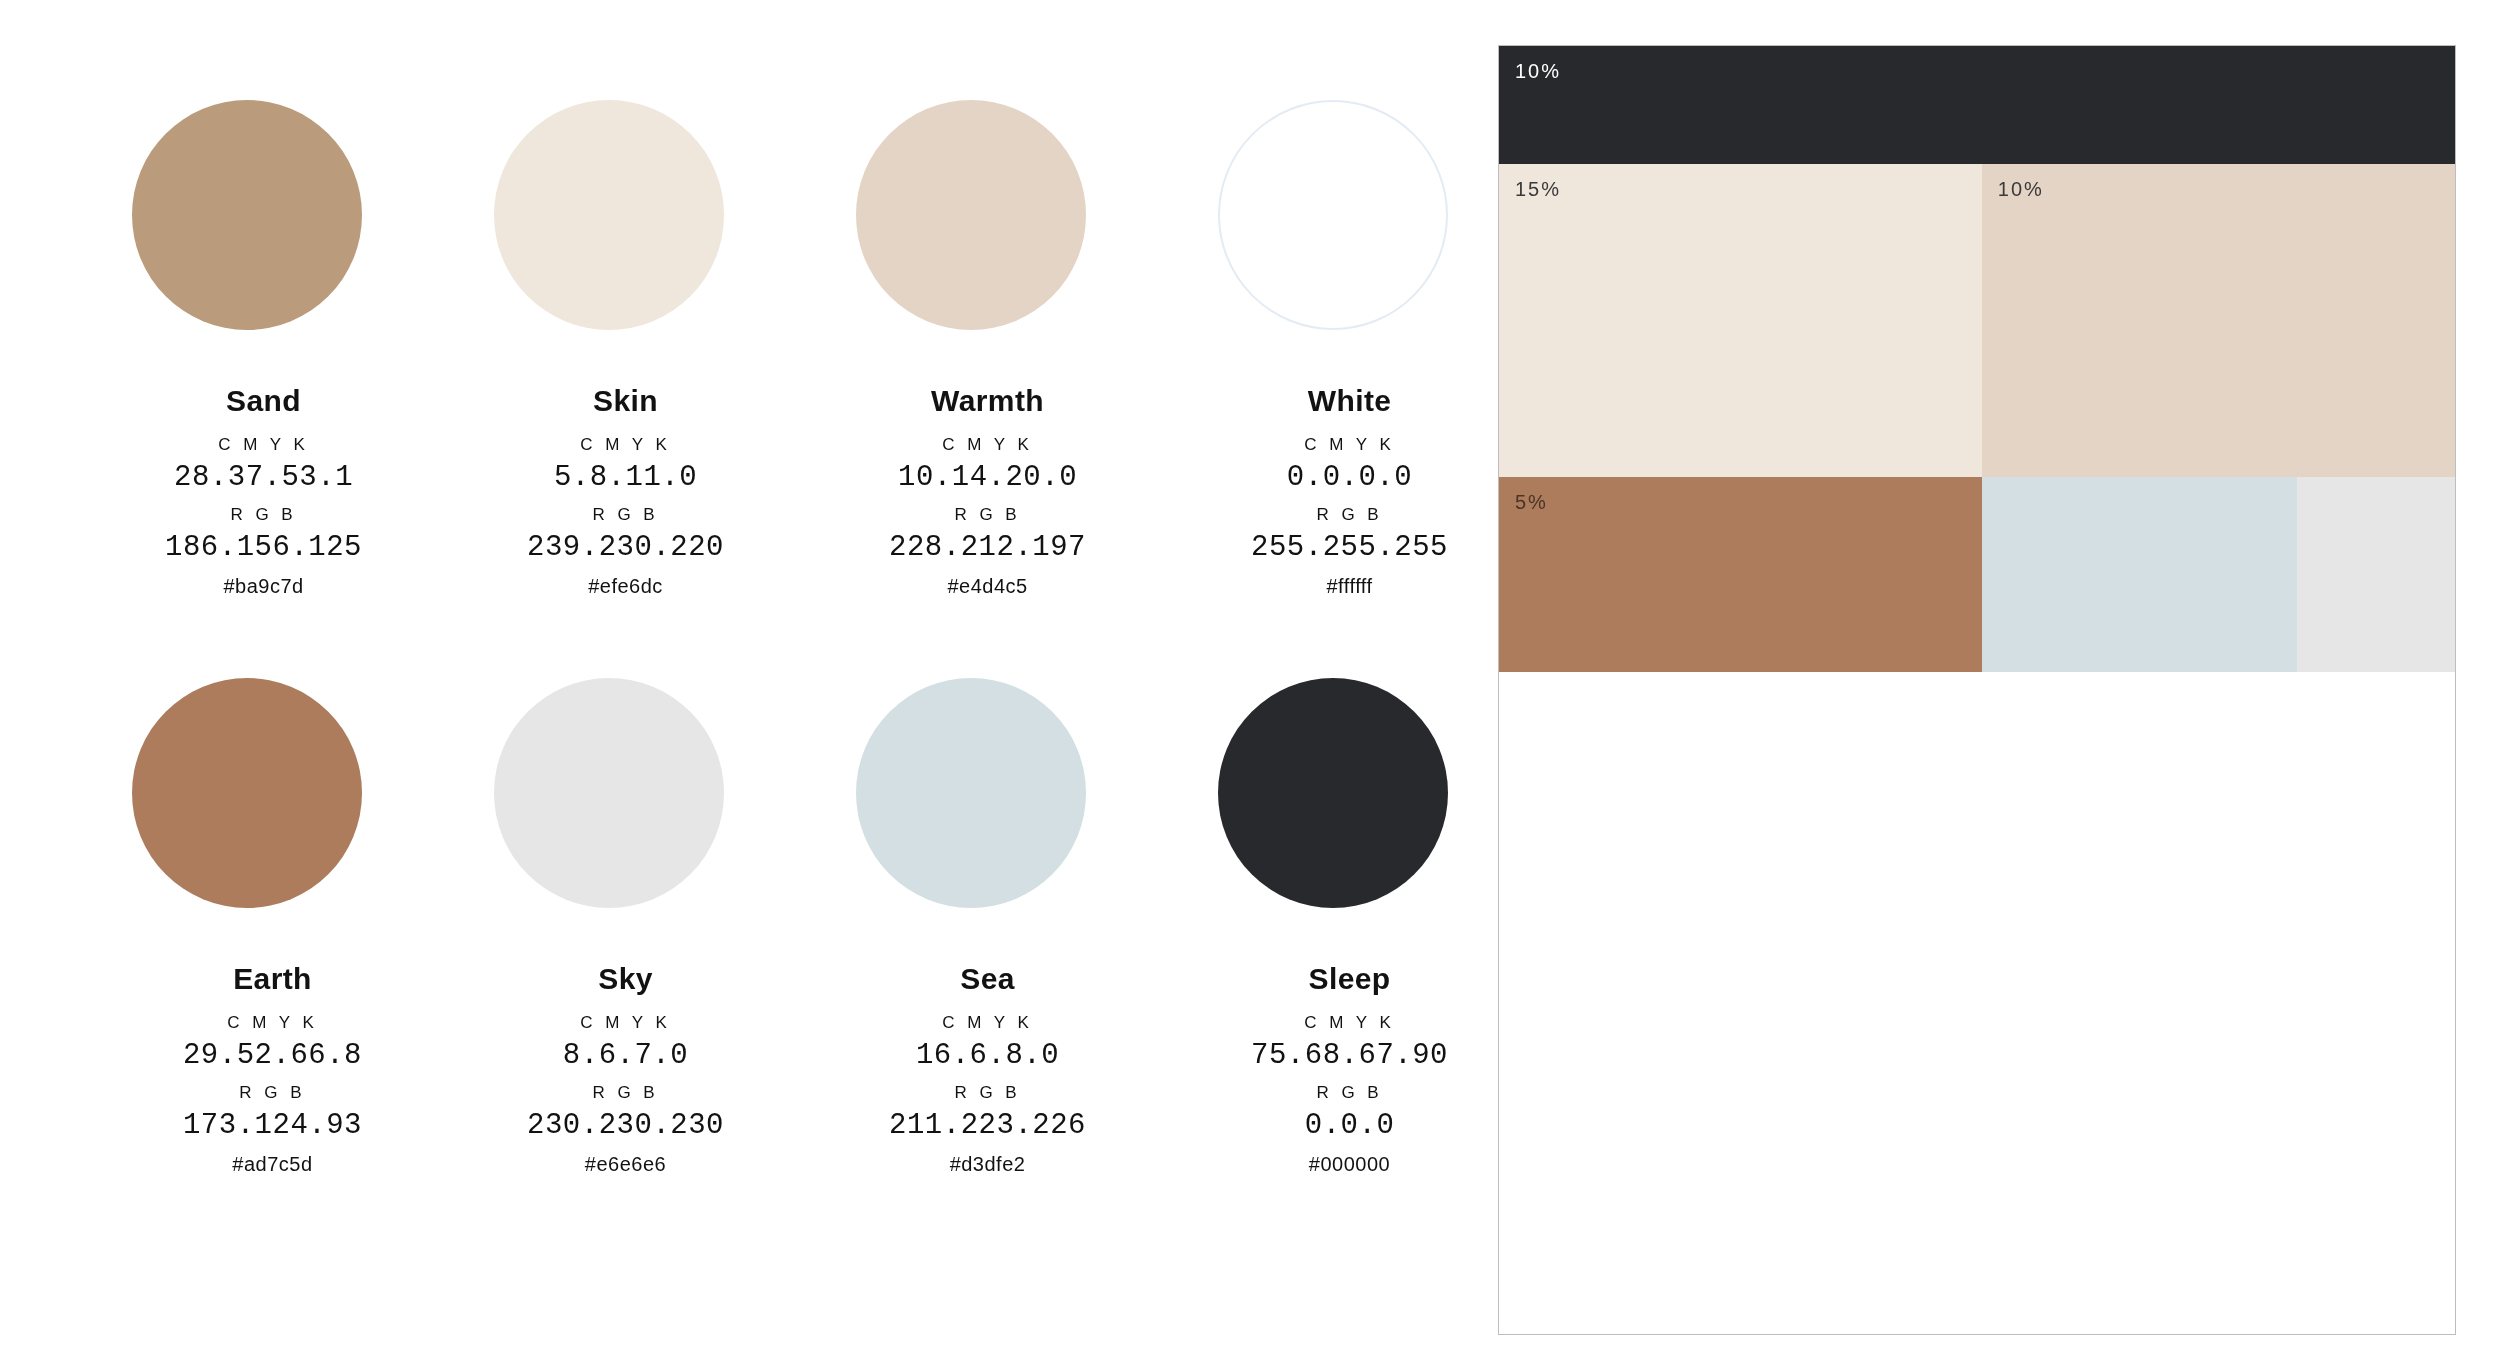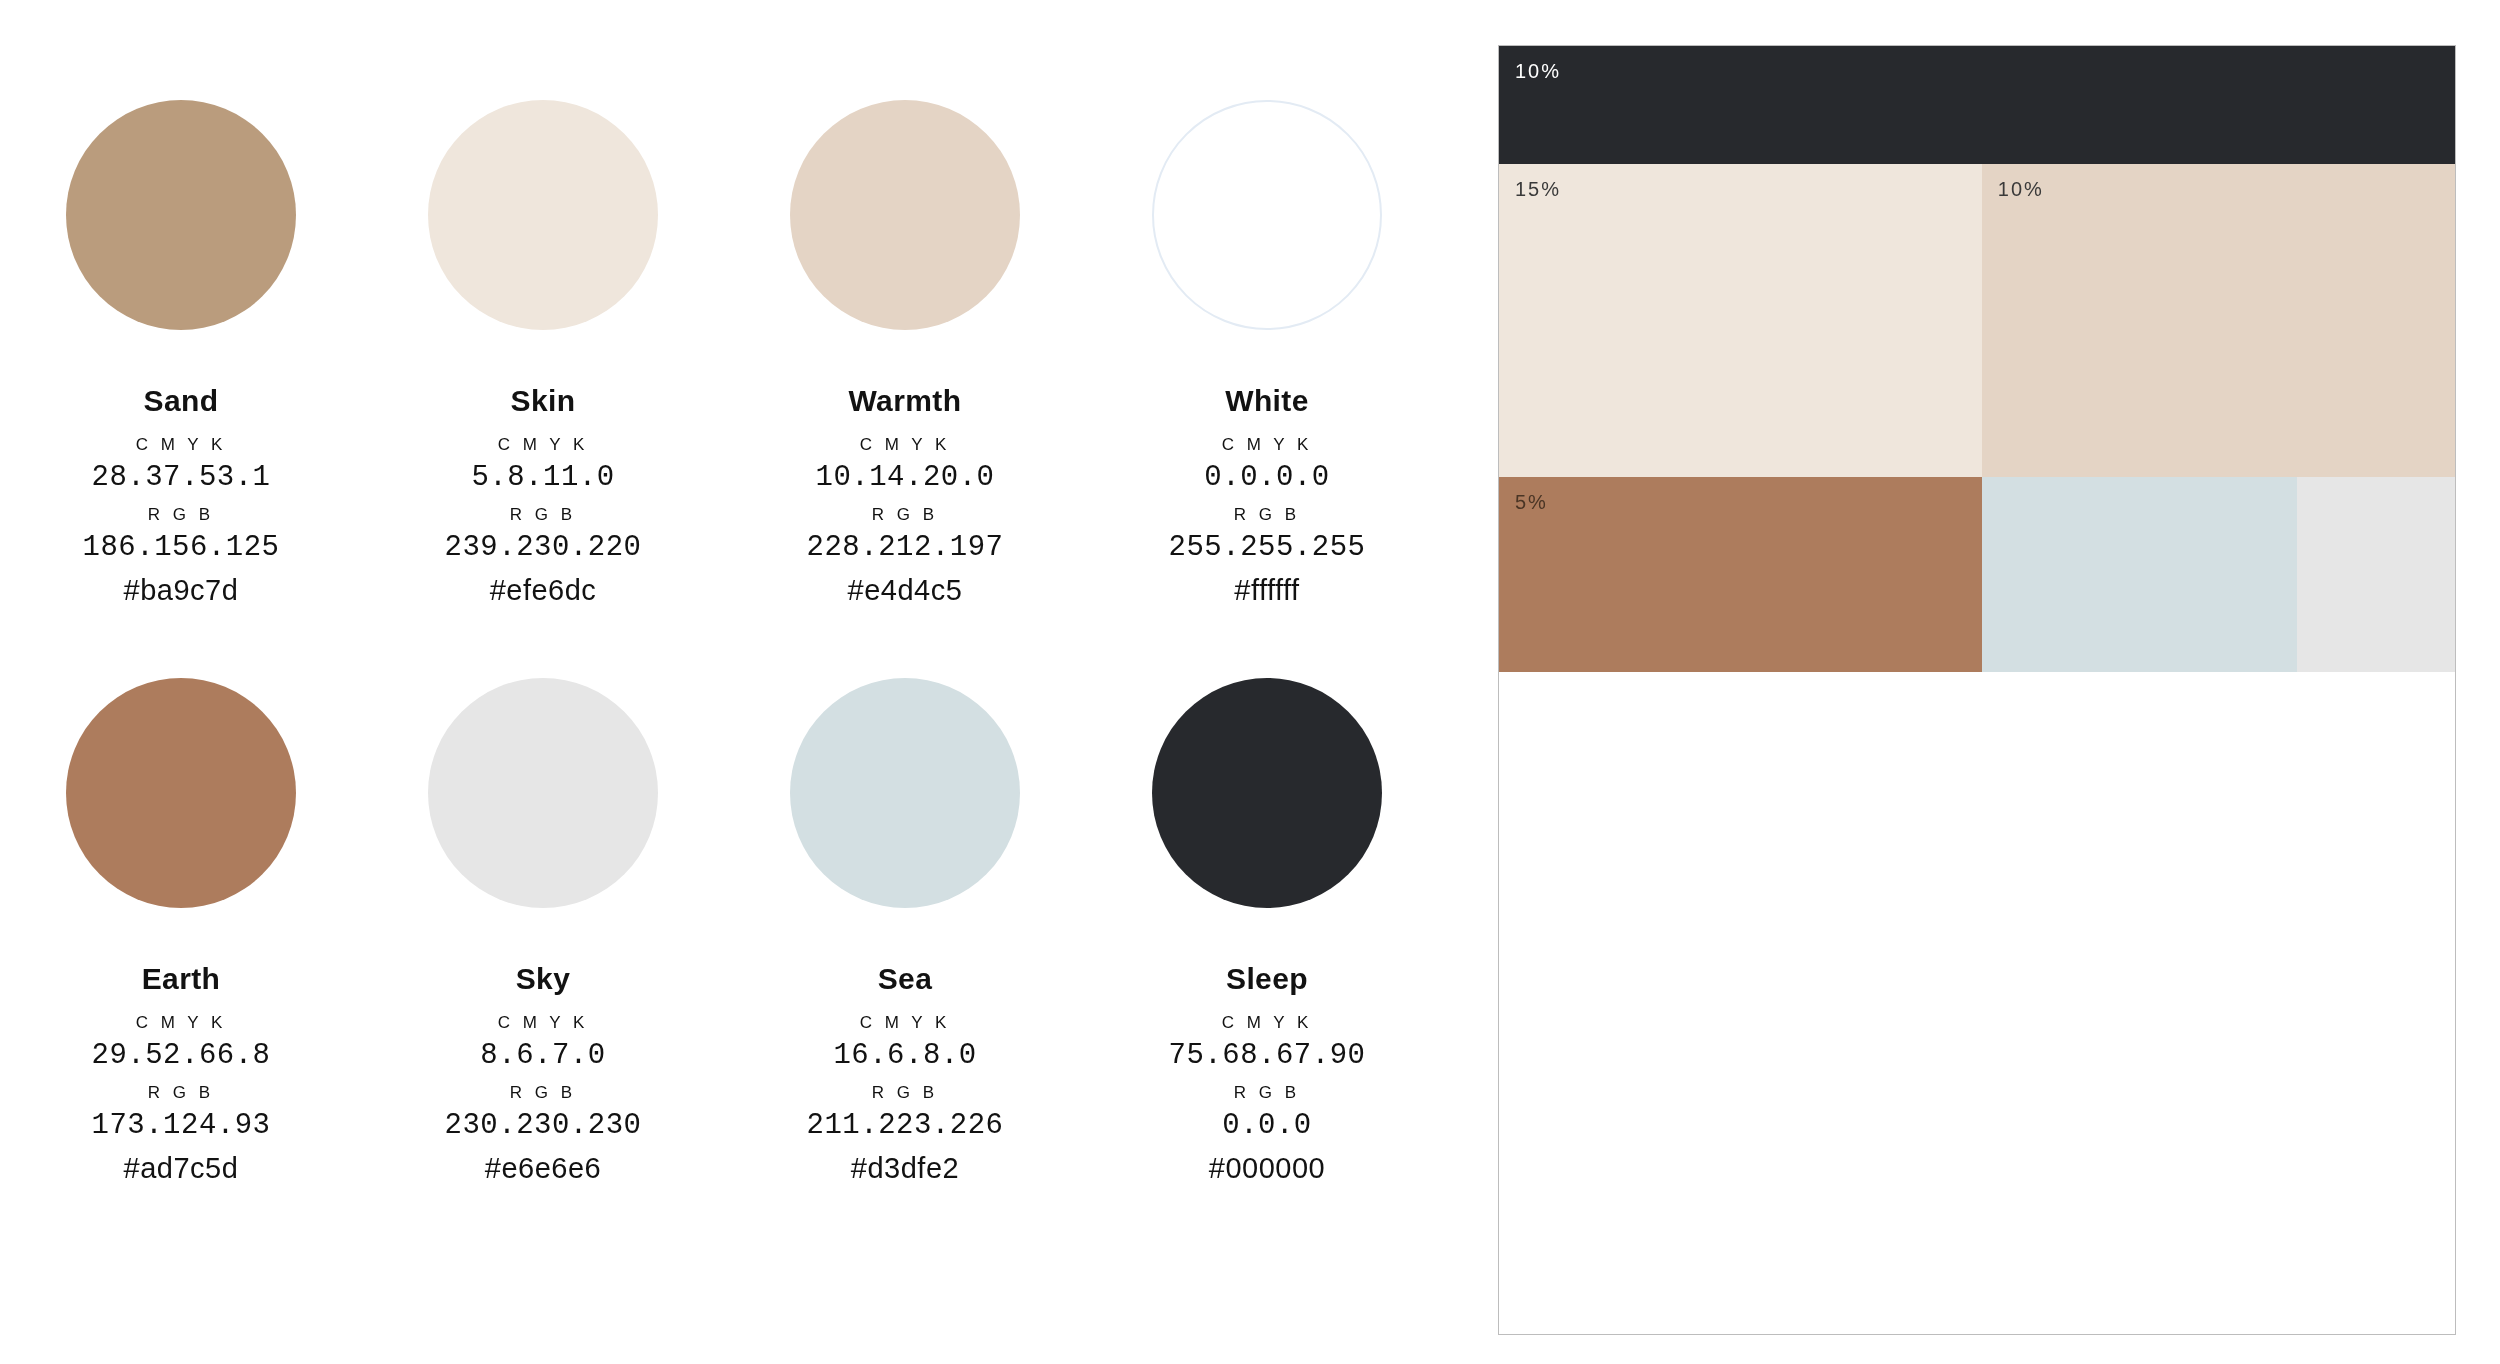--- a/index.html
+++ b/index.html
@@ -32,21 +32,21 @@
     height: 640px;
     display: flex;
   }
   .swatch-row.row-0 { top: 100px; }
   .swatch-row.row-1 { top: 678px; }
 
   .swatch {
     width: 362px;
     display: flex;
     flex-direction: column;
-    align-items: center;
+    align-items: flex-end;
   }
   .disc {
     width: 230px;
     height: 230px;
     border-radius: 50%;
     flex: 0 0 auto;
   }
   .disc.outlined {
     border: 2px solid #e3ebf4;
   }
@@ -69,21 +69,21 @@
     margin-bottom: 10px;
   }
   .sw-value {
     font-size: 29px;
     font-weight: 300;
     letter-spacing: 0.5px;
     margin-bottom: 14px;
     font-family: Liberation Mono, monospace;
   }
   .sw-hex {
-    font-size: 29px;
+    font-size: 20px;
     font-weight: 300;
     letter-spacing: 0.5px;
   }
 
   
   .proportion {
     position: absolute;
     left: 1498px;
     top: 45px;
     width: 958px;

